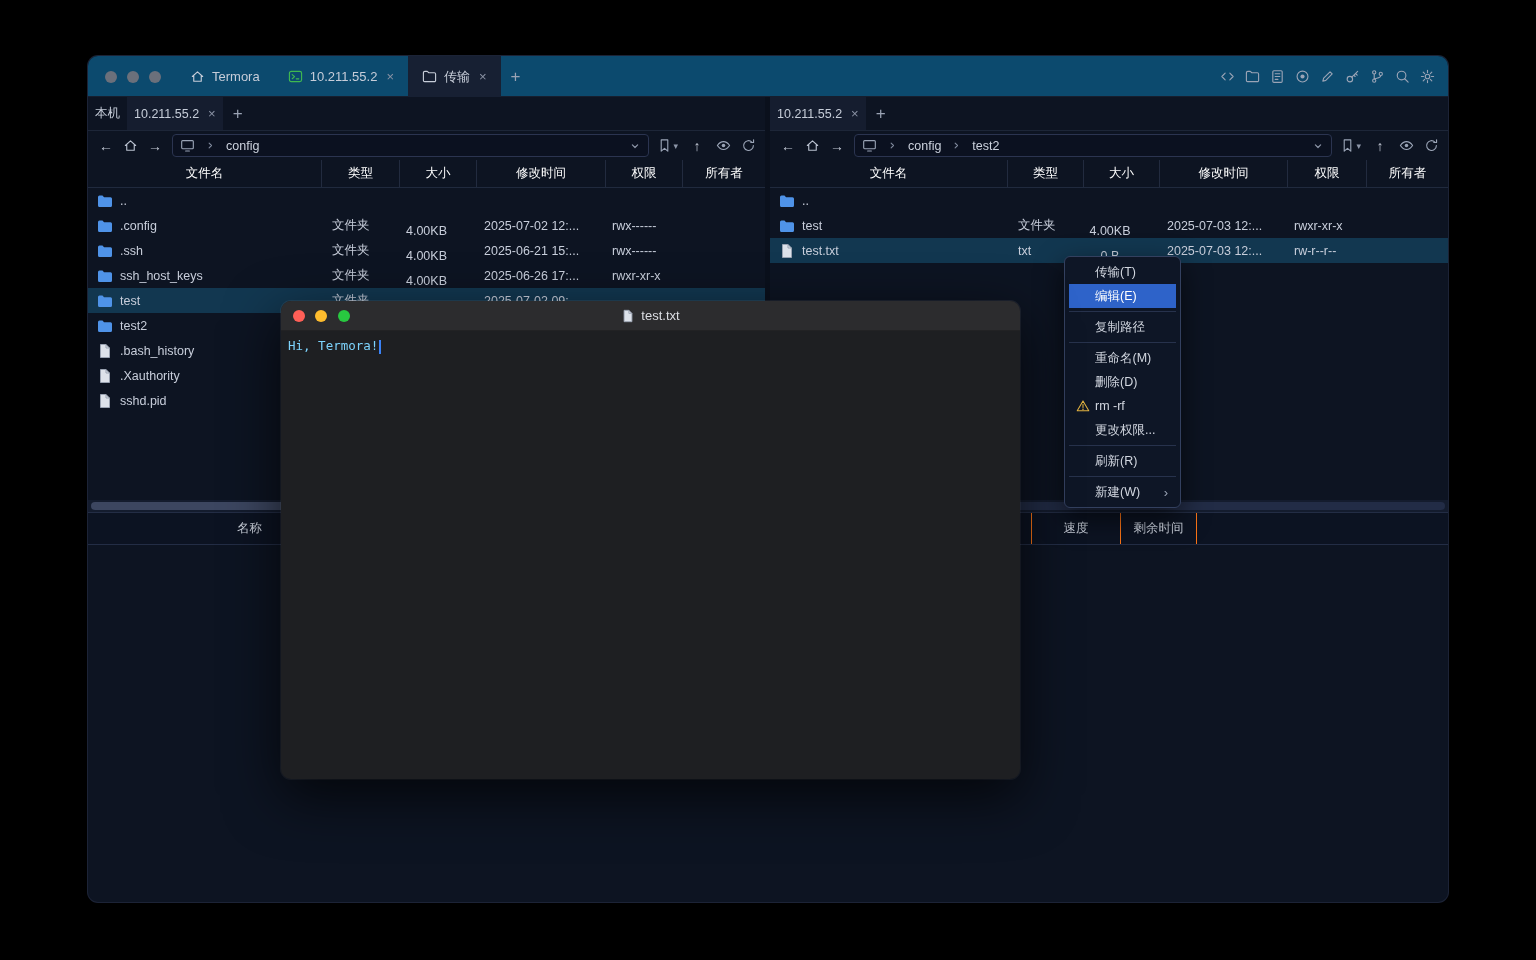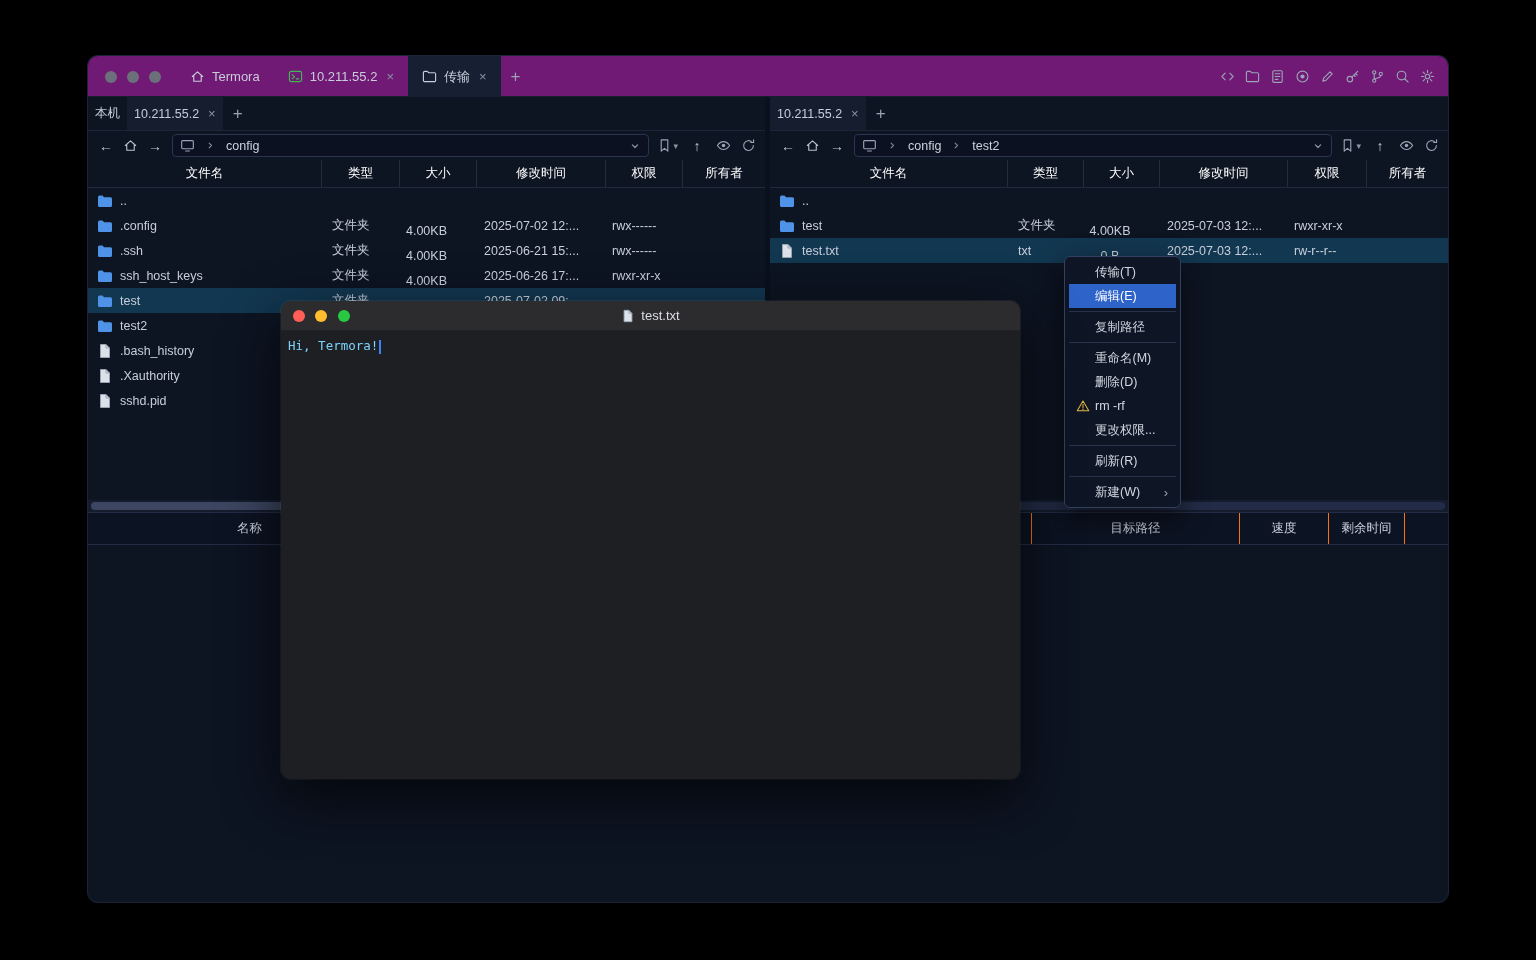--- a/index.html
+++ b/index.html
@@ -3,21 +3,21 @@
 <meta charset="utf-8">
 <style>
   * { margin:0; padding:0; box-sizing:border-box; }
   html,body { background:#000; }
   .stage { position:relative; width:1536px; height:960px; background:#000; overflow:hidden;
            font-family:"Liberation Sans", sans-serif; }
   .window { position:absolute; left:88px; top:56px; width:1360px; height:846px;
             background:#0d1422; border-radius:10px; overflow:hidden;
             box-shadow:0 0 0 1px #1c2336, 0 24px 70px rgba(0,0,0,.7); }
   
-  .titlebar { position:absolute; left:0; top:0; width:100%; height:41px; background:#701a75;
+  .titlebar { position:absolute; left:0; top:0; width:100%; height:41px; background:#0c4a6e;
               border-bottom:1px solid #161e2e; }
   .dot { position:absolute; top:15px; width:12px; height:12px; border-radius:50%; background:#6b707b; }
   .app-tabs { position:absolute; left:88px; top:0; height:41px; display:flex; align-items:stretch; }
   .app-tab { display:flex; align-items:center; gap:7px; padding:0 14px; color:#c7cdd9; font-size:13px; }
   .app-tab.active { background:#172033;text-align:right; }
   .tab-close { color:#8b93a5; font-size:13px; margin-left:2px; }
   .newtab { display:flex; align-items:center; padding:0 10px; color:#9aa3b4; font-size:17px; }
   .title-icons { position:absolute; right:13px; top:0; height:41px; display:flex; align-items:center; gap:10px; color:#9aa4b6; }
   .ic { width:15px; height:15px; display:block; }
   .ic16 { width:16px; height:16px; display:block; flex:0 0 16px; }
@@ -467,21 +467,20 @@
     <div class="hscroll hs-left">
         <div class="hthumb"></div>
       </div>
     <div class="hscroll hs-right">
         <div class="hthumb full"></div>
       </div>
 
     <div class="transfer-head">
       <div class="tcell tc0">名称</div>
       <div class="tcell tcsp"></div>
-      <div class="tcell tc1">目标路径</div>
       <div class="tcell tc2">速度</div>
       <div class="tcell tc3">剩余时间</div>
       <div class="tcell tctail"></div>
     </div>
 
     <div class="ctx">
       <div class="ctx-item">传输(T)</div>
       <div class="ctx-item hl">编辑(E)</div>
       <div class="ctx-sep"></div>
       <div class="ctx-item">复制路径</div>

